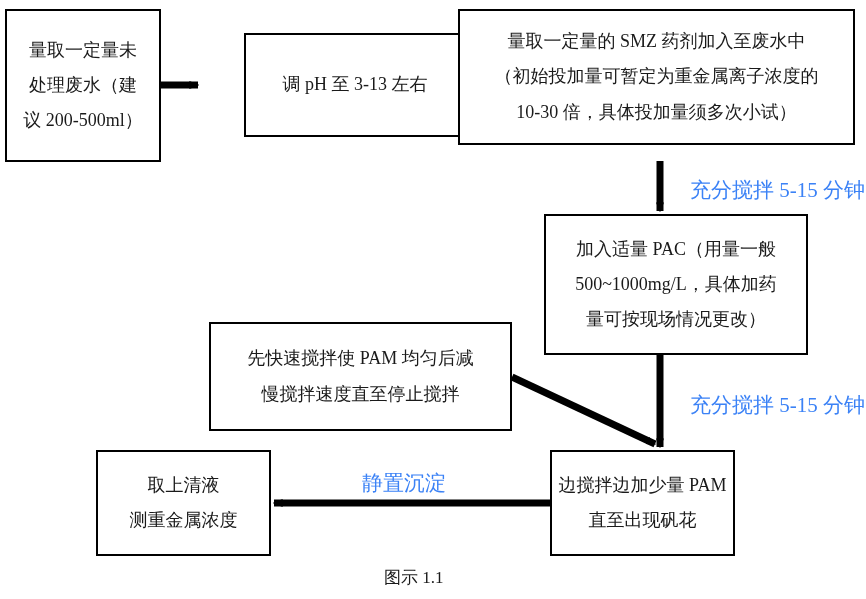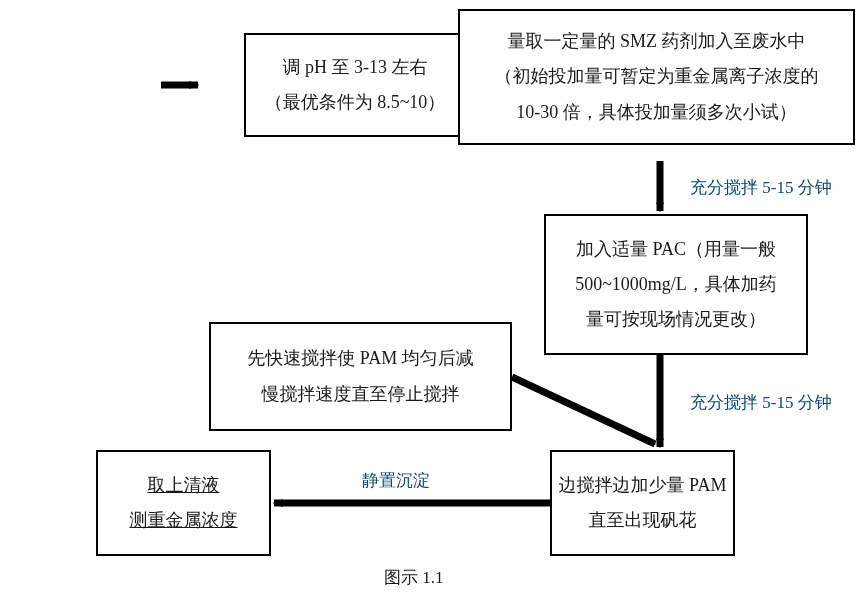--- a/index.html
+++ b/index.html
@@ -32,22 +32,22 @@
     line-height: 1.95;
     color: #1a1a1a;
     padding: 2px 6px;
   }
   .node .ln {
     display: block;
     white-space: nowrap;
   }
   .edge-label {
     position: absolute;
-    font-size: 17px;
-    color: #0c4a6e;
+    font-size: 21px;
+    color: #3b82f6;
     white-space: nowrap;
   }
   .caption {
     position: absolute;
     font-size: 17px;
     color: #1a1a1a;
     white-space: nowrap;
   }
   svg.arrows {
     position: absolute;
@@ -57,21 +57,21 @@
     height: 599px;
     overflow: visible;
   }
   
   #n-sample   { left:5px;   top:9px;   width:156px; height:153px; }
   #n-ph       { left:200px; top:33px;  width:222px; height:104px;margin-left:44px; }
   #n-smz      { left:458px; top:9px;   width:397px; height:136px; }
   #n-pac      { left:528px; top:214px; width:264px; height:141px;margin-left:16px; }
   #n-paminfo  { left:209px; top:322px; width:303px; height:109px; }
   #n-pam      { left:550px; top:450px; width:185px; height:106px; }
-  #n-measure  { left:96px;  top:450px; width:175px; height:106px;text-decoration:underline; }
+  #n-measure  { left:96px;  top:450px; width:175px; height:106px; }
 
   #lbl-stir1  { left:690px; top:176px; }
   #lbl-stir2  { left:690px; top:391px; }
   #lbl-settle { left:362px; top:469px; }
   #cap-figure { left:384px; top:566px; }
 </style>
 </head>
 <body>
 
 <div id="canvas">
@@ -89,24 +89,28 @@
 
     <line x1="660" y1="161" x2="660" y2="211" stroke="#000000" stroke-width="7" marker-end="url(#ah)"></line>
 
     <line x1="660" y1="355" x2="660" y2="447" stroke="#000000" stroke-width="7" marker-end="url(#ah)"></line>
 
     <line x1="512" y1="377" x2="655" y2="444" stroke="#000000" stroke-width="7" marker-end="url(#ah)"></line>
 
     <line x1="550" y1="503" x2="274" y2="503" stroke="#000000" stroke-width="7" marker-end="url(#ah)"></line>
   </svg>
 
+  <div class="node" id="n-sample">
+    <span class="ln">量取一定量未</span>
+    <span class="ln">处理废水（建</span>
+    <span class="ln">议 200-500ml）</span>
+  </div>
 
   <div class="node" id="n-ph">
     <span class="ln">调 pH 至 3-13 左右</span>
-    <span class="ln">（最优条件为 8.5~10）</span>
   </div>
 
   <div class="node" id="n-smz">
     <span class="ln">量取一定量的 SMZ 药剂加入至废水中</span>
     <span class="ln">（初始投加量可暂定为重金属离子浓度的</span>
     <span class="ln">10-30 倍，具体投加量须多次小试）</span>
   </div>
 
   <div class="node" id="n-pac">
     <span class="ln">加入适量 PAC（用量一般</span>

